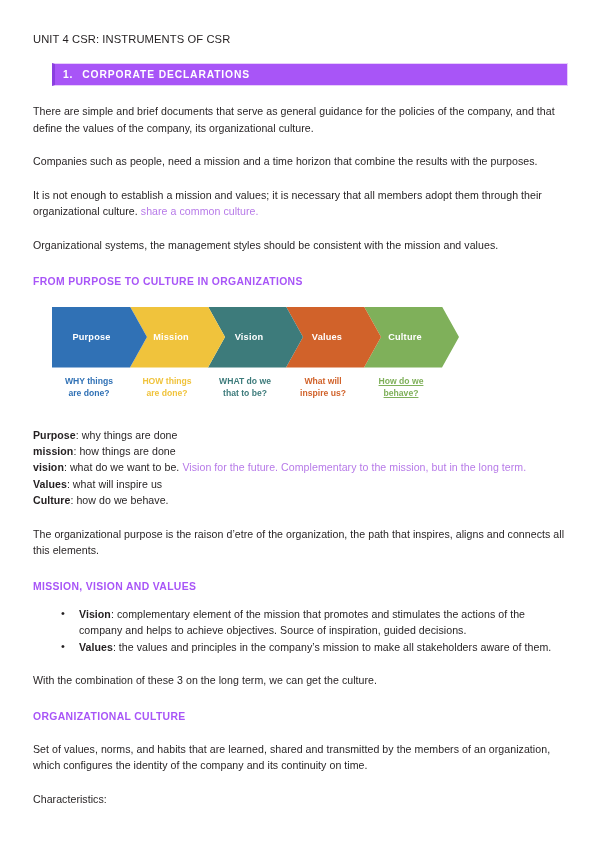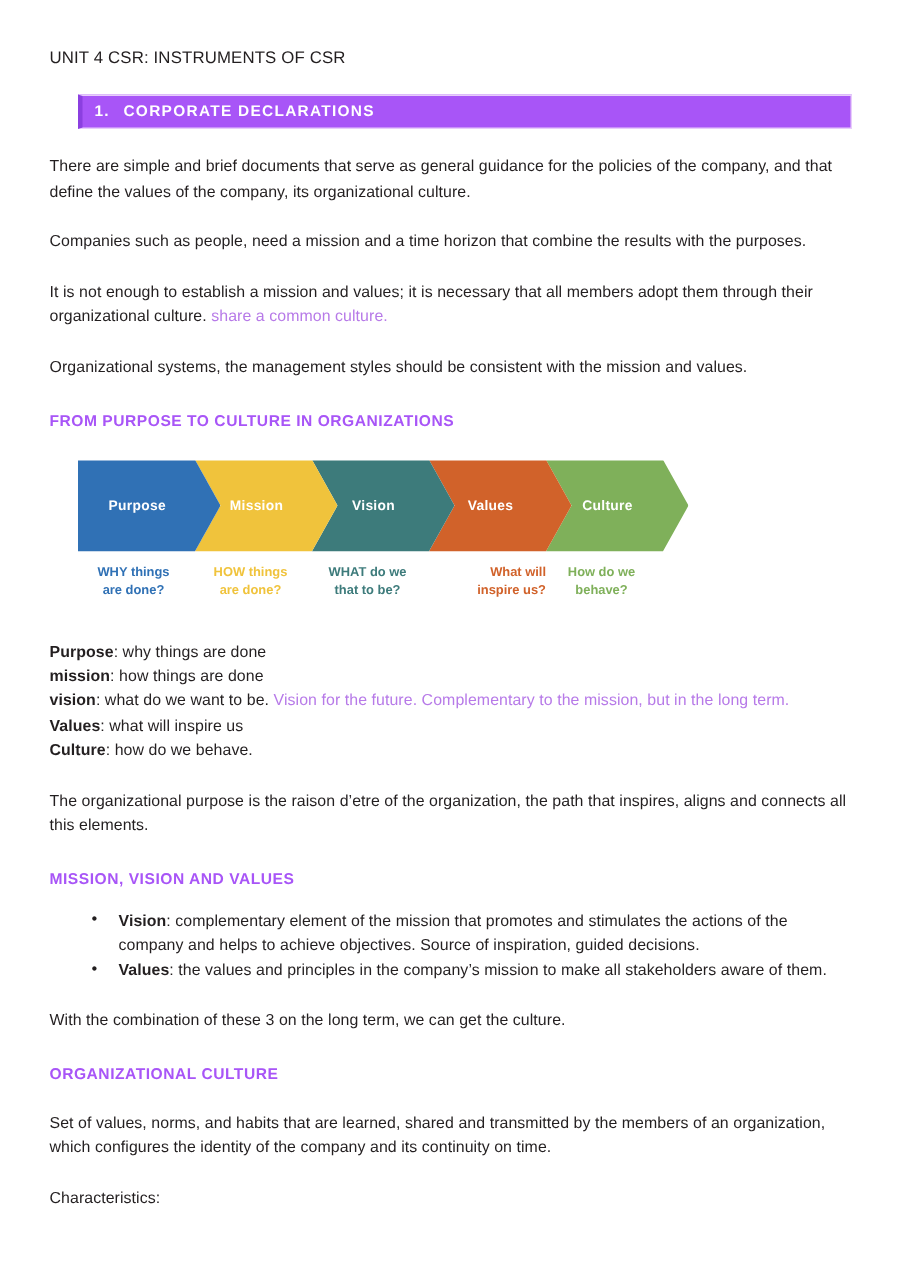--- a/index.html
+++ b/index.html
@@ -200,25 +200,25 @@
             <div>are done?</div>
           </div>
           <div class="caption" style="left: 74px; width: 82px; color: rgb(240, 195, 60);">
             <div>HOW things</div>
             <div>are done?</div>
           </div>
           <div class="caption" style="left: 152px; width: 82px; color: rgb(61, 123, 123);">
             <div>WHAT do we</div>
             <div>that to be?</div>
           </div>
-          <div class="caption" style="left: 230px; width: 82px; color: rgb(209, 98, 42); text-align: right;">
+          <div class="caption" style="left: 230px; width: 82px; color: rgb(209, 98, 42);">
             <div>What will</div>
             <div>inspire us?</div>
           </div>
-          <div class="caption" style="left: 308px; width: 82px; color: rgb(127, 176, 90);">
+          <div class="caption" style="left: 308px; width: 82px; color: rgb(127, 176, 90); text-decoration: underline;">
             <div>How do we</div>
             <div>behave?</div>
           </div>
         </div>
     </div>
 
     <div class="def-block">
       <div><b>Purpose</b><span>: why things are done</span></div>
       <div><b>mission</b><span>: how things are done</span></div>
       <div><b>vision</b><span>: what do we want to be. </span><span class="accent-inline">Vision for the future. Complementary to the mission, but in the long term.</span></div>

